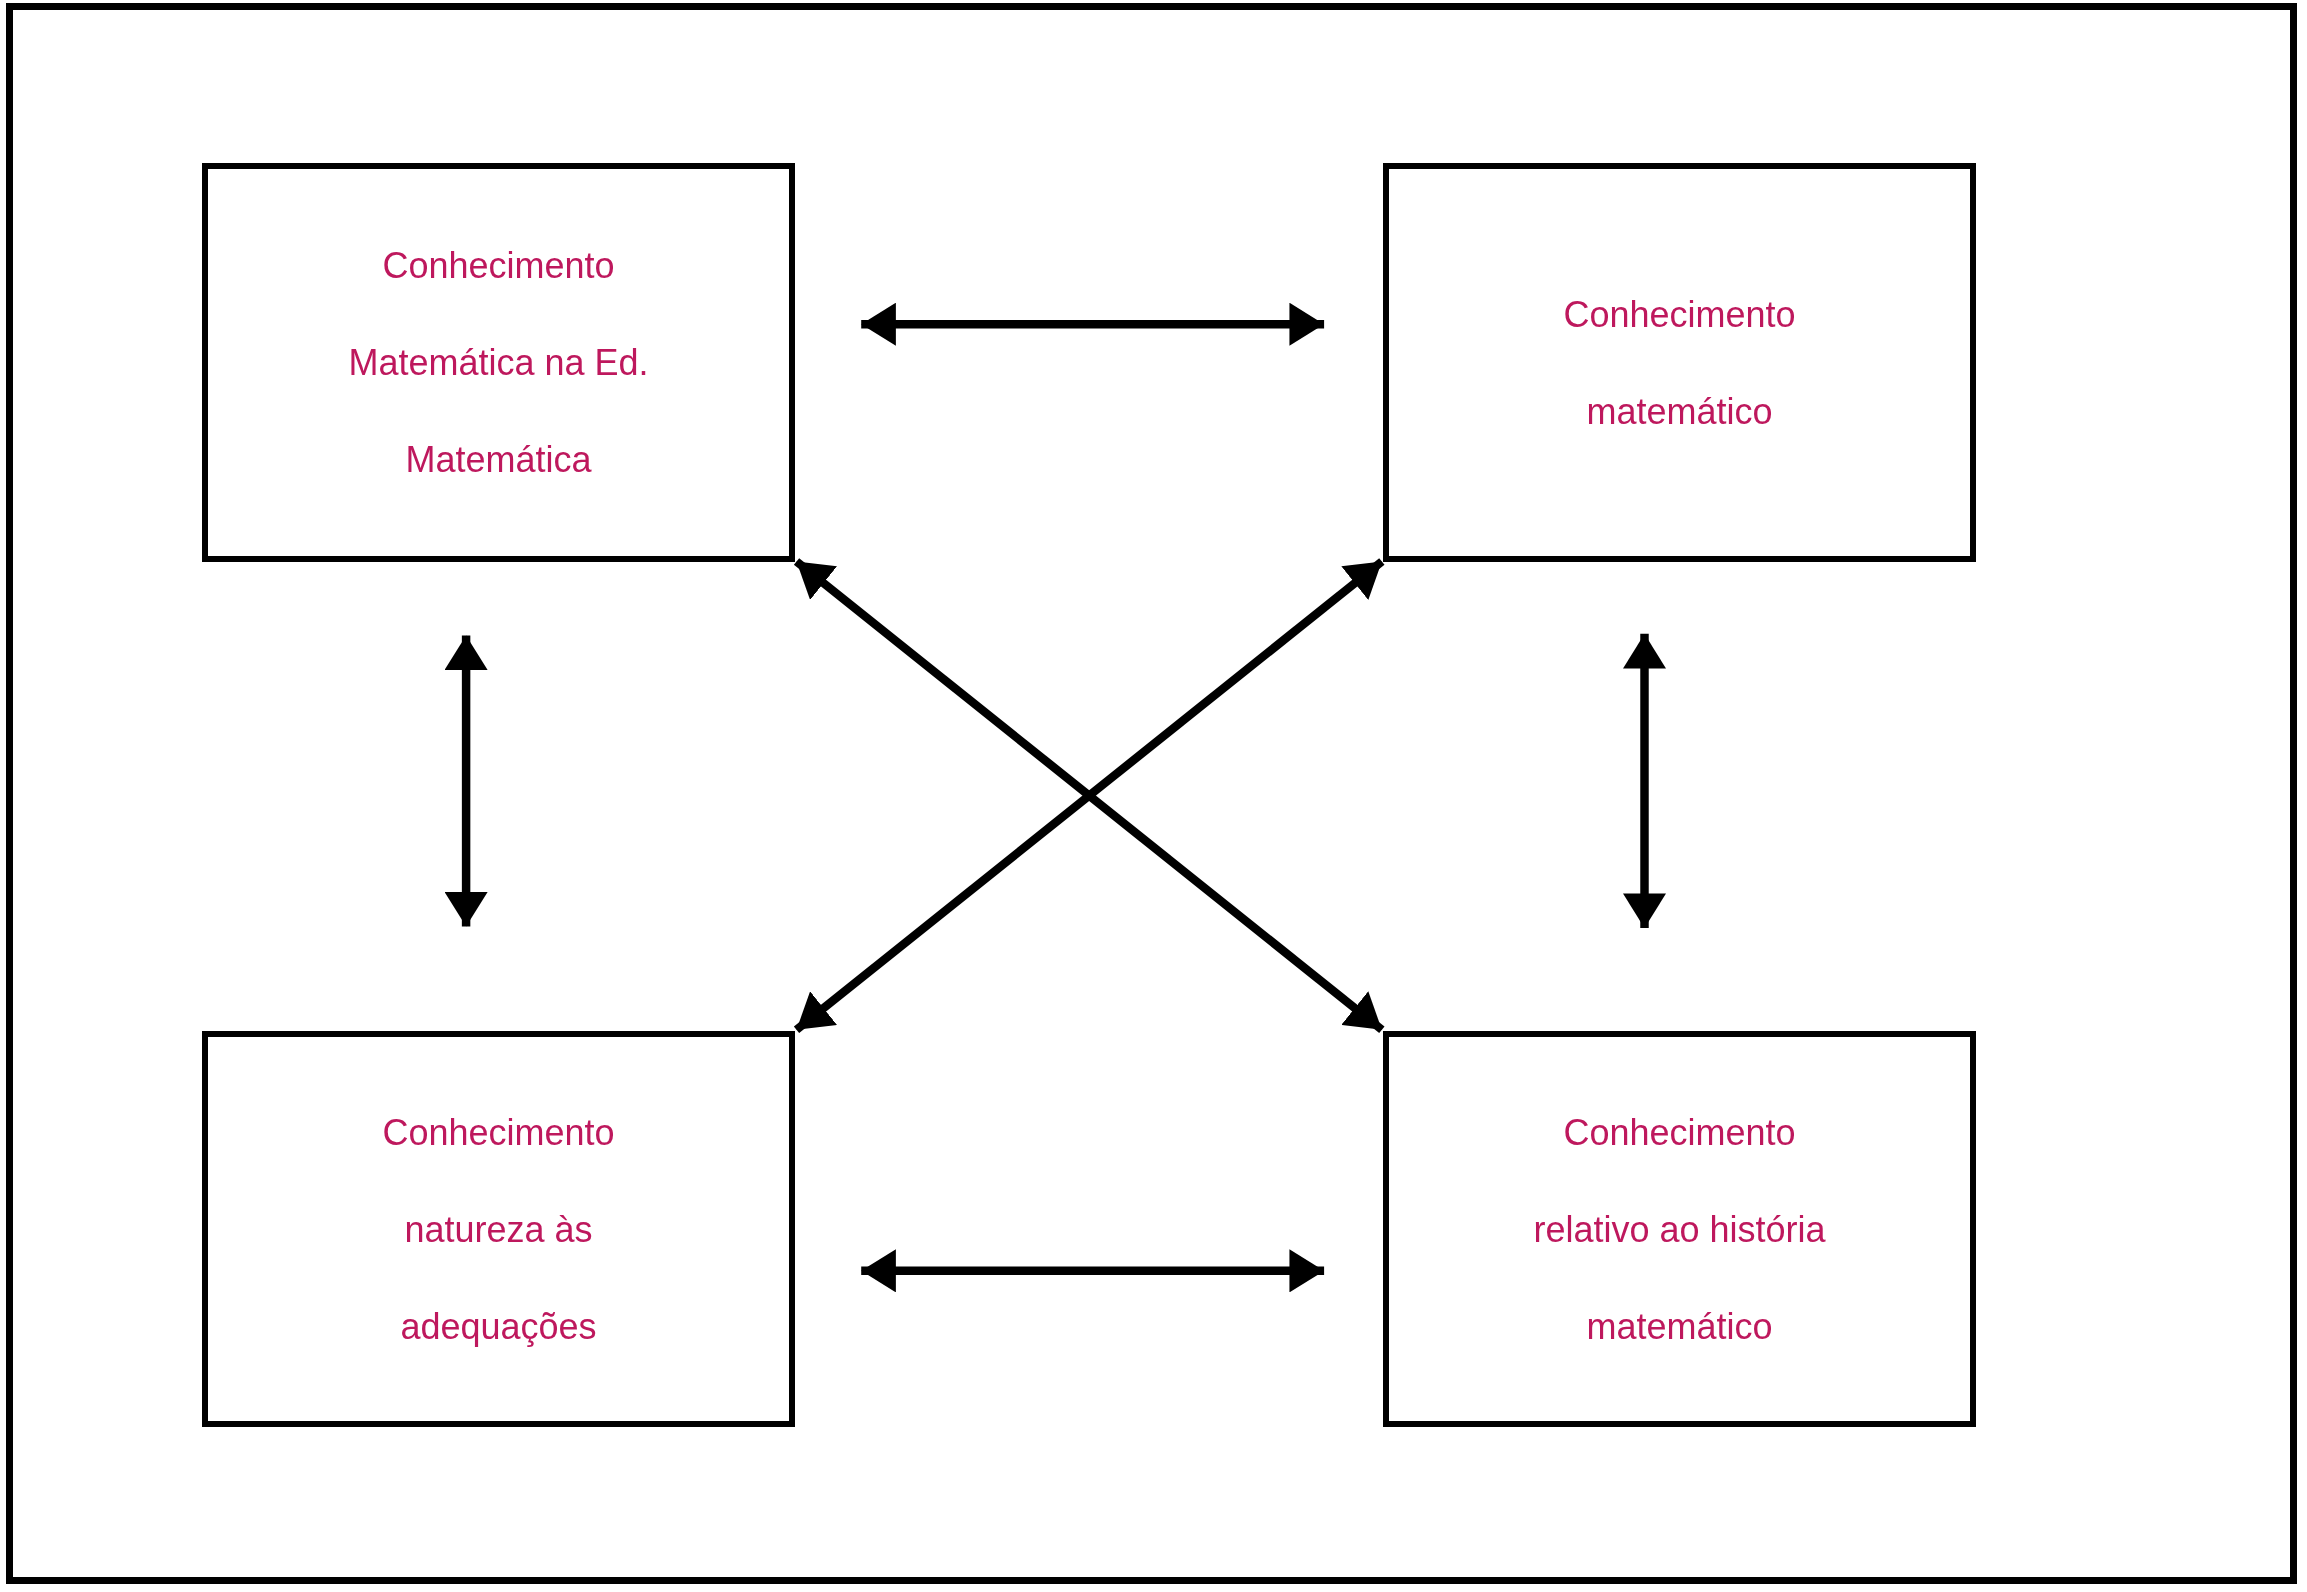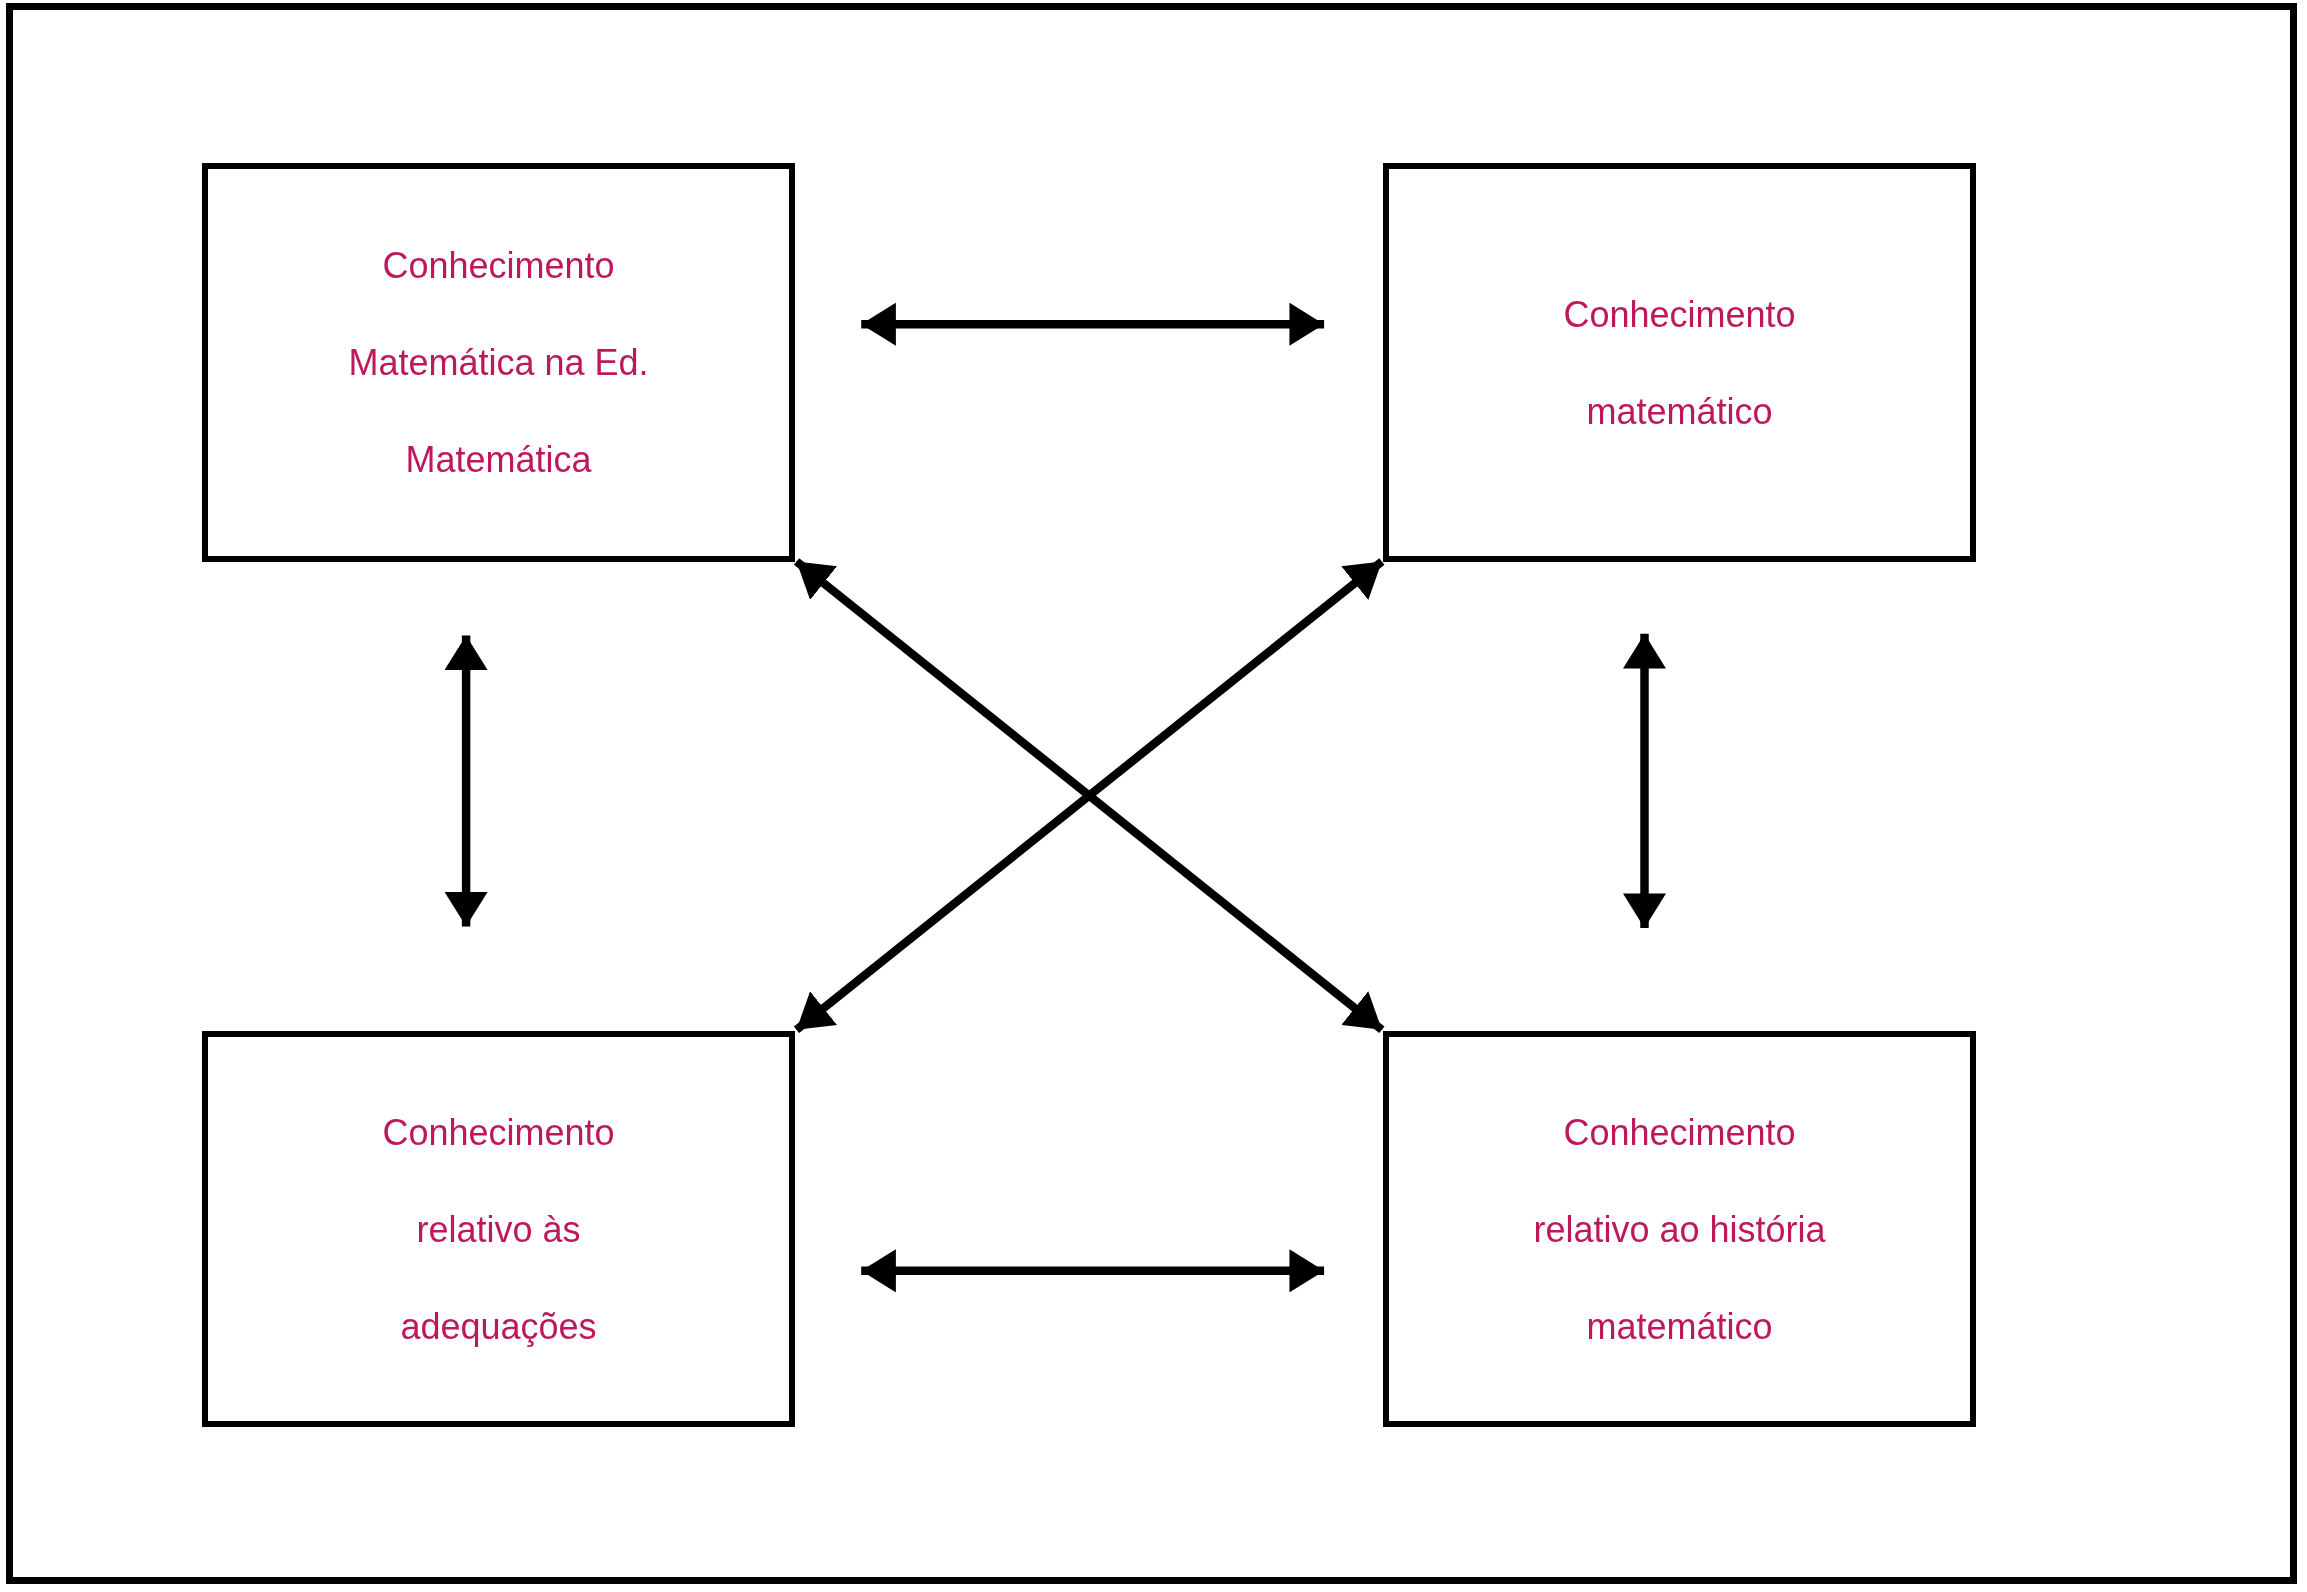--- a/index.html
+++ b/index.html
@@ -83,21 +83,21 @@
     <div>Matemática</div>
   </div>
 
   <div class="box box-tr">
     <div>Conhecimento</div>
     <div>matemático</div>
   </div>
 
   <div class="box box-bl">
     <div>Conhecimento</div>
-    <div>relativo às</div>
+    <div>natureza às</div>
     <div>adequações</div>
   </div>
 
   <div class="box box-br">
     <div>Conhecimento</div>
     <div>relativo ao história</div>
     <div>matemático</div>
   </div>
 
 </div>

